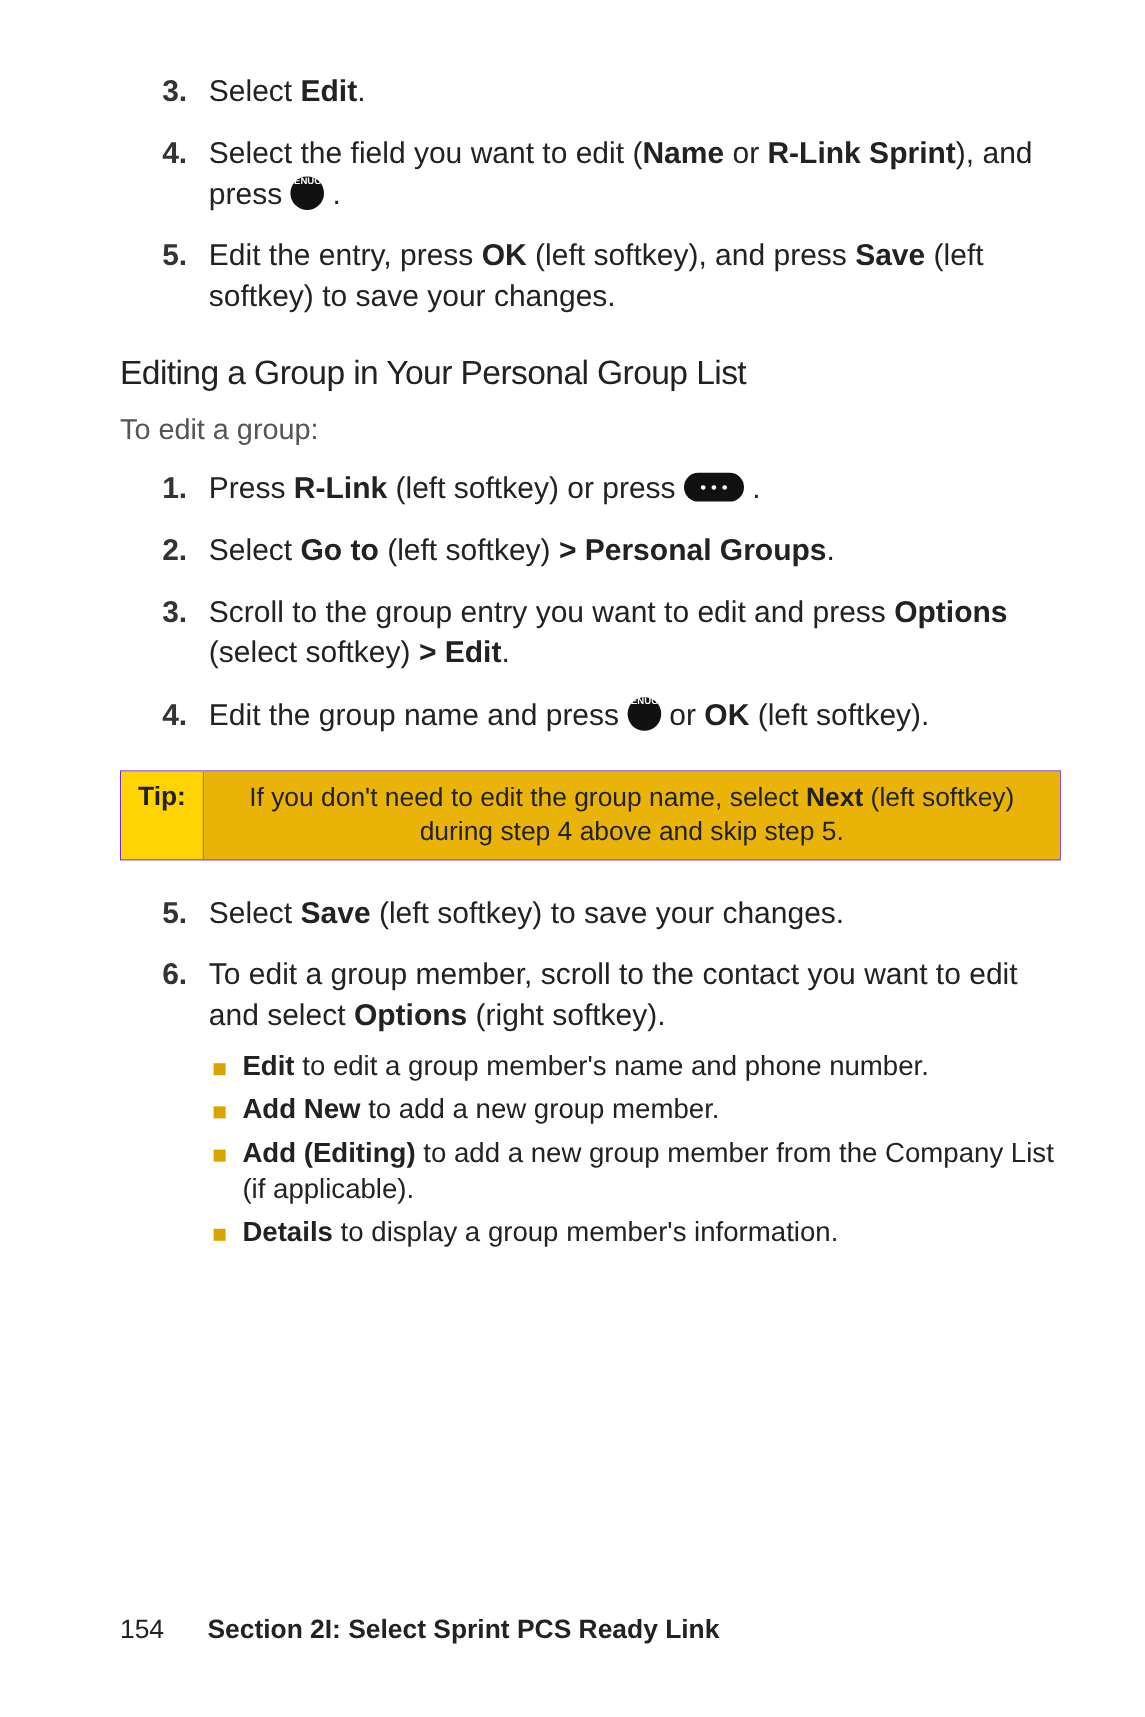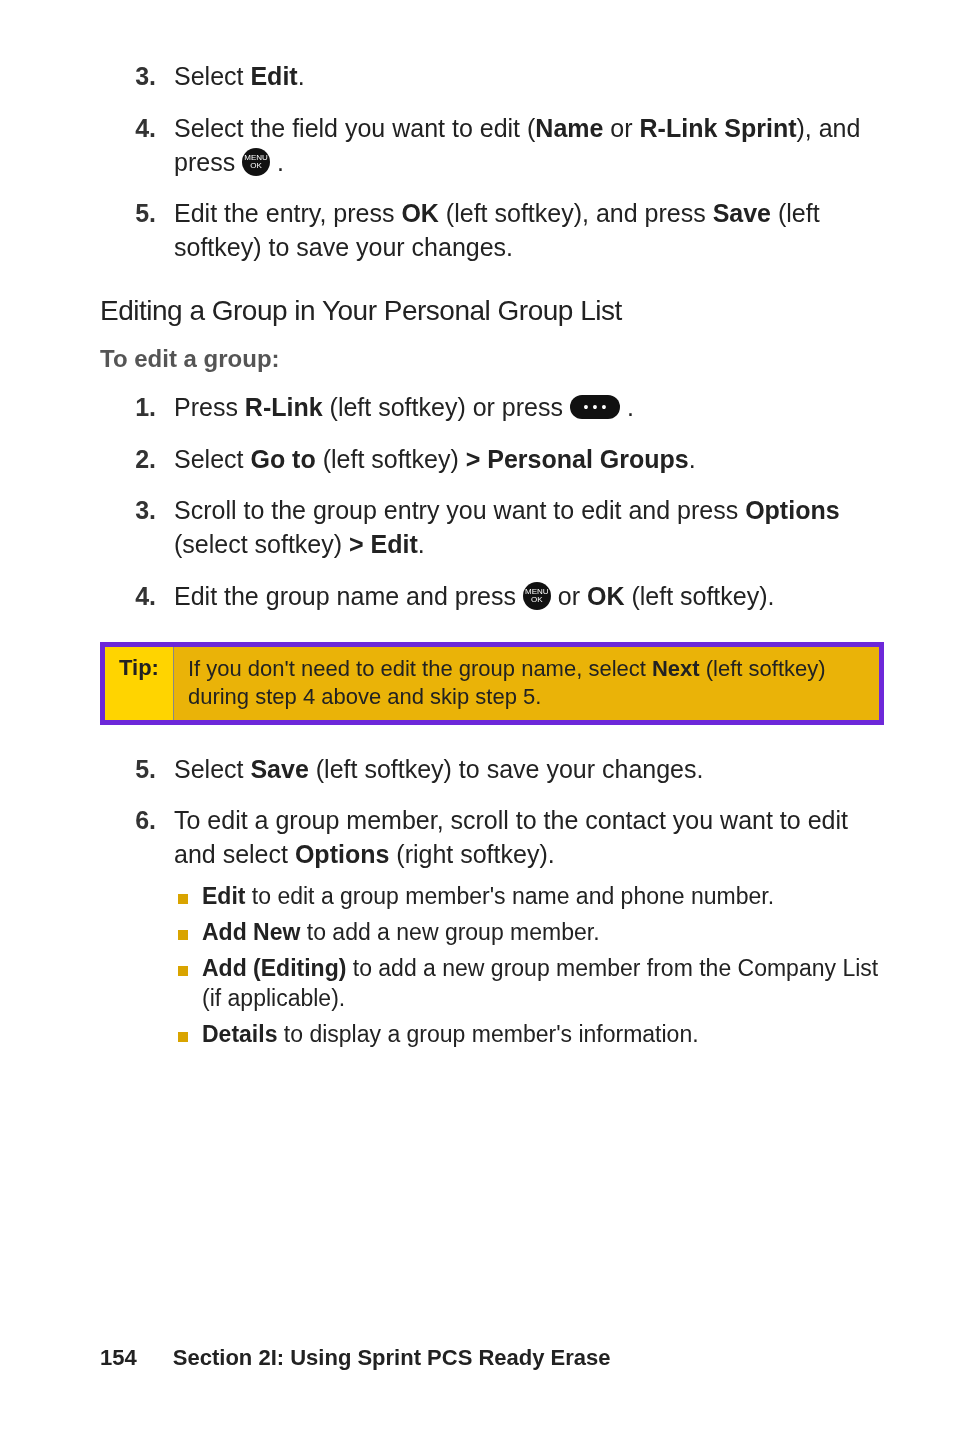--- a/index.html
+++ b/index.html
@@ -40,42 +40,41 @@
     flex: 1;
   }
   h2.section {
     font-size: 28px;
     font-weight: 400;
     margin: 30px 0 18px 0;
     letter-spacing: -0.5px;
   }
   .subhead {
     font-size: 24px;
-    font-weight: 700;
+    font-weight: 400;
     color: #555;
     margin: 0 0 18px 0;
   }
   .bold { font-weight: 700; }
   .icon-circle {
     display: inline-flex;
-    align-items: center;
+    align-items: flex-start;
     justify-content: center;
     width: 28px;
     height: 28px;
     border-radius: 50%;
     background: #111;
     color: #fff;
     font-size: 8px;
-    font-weight: 400;
+    font-weight: 700;
     line-height: 1;
     vertical-align: middle;
     text-align: center;
     position: relative;
     top: -2px;
-    flex-direction: column;
   }
   .icon-circle .ok {
     font-size: 8px;
     display: block;
   }
   .icon-pill {
     display: inline-flex;
     align-items: center;
     justify-content: center;
     width: 50px;
@@ -86,22 +85,23 @@
     vertical-align: middle;
     position: relative;
     top: -2px;
     letter-spacing: 4px;
     font-size: 14px;
     padding-left: 4px;
     box-sizing: border-box;
   }
   .tipbox {
     display: flex;
-    border: 5px solid #6d28d9;
+    border: 1px solid #6d28d9;
     margin: 10px 0 28px 0;
+    text-align: center;
   }
   .tipbox .tip-label {
     background: #ffd400;
     font-weight: 700;
     padding: 8px 14px;
     border-right: 1px solid #888;
     font-size: 22px;
     white-space: nowrap;
   }
   .tipbox .tip-body {
@@ -132,21 +132,21 @@
     height: 10px;
     background: #d9a400;
   }
   .footer {
     position: absolute;
     bottom: 60px;
     left: 100px;
     font-size: 22px;
   }
   .footer .pagenum {
-    font-weight: 700;
+    font-weight: 400;
     margin-right: 30px;
   }
   .footer .sectlabel {
     font-weight: 700;
   }
 </style>
 </head>
 <body>
 
 <div class="page">
@@ -232,16 +232,16 @@
           <li><span class="bold">Add New</span><span> to add a new group member.</span></li>
           <li><span class="bold">Add (Editing)</span><span> to add a new group member from the Company List (if applicable).</span></li>
           <li><span class="bold">Details</span><span> to display a group member's information.</span></li>
         </ul>
       </span>
     </li>
   </ol>
 
   <div class="footer">
     <span class="pagenum">154</span>
-    <span class="sectlabel">Section 2I: Using Sprint PCS Ready Erase</span>
+    <span class="sectlabel">Section 2I: Select Sprint PCS Ready Link</span>
   </div>
 
 </div>
 
 </body></html>

